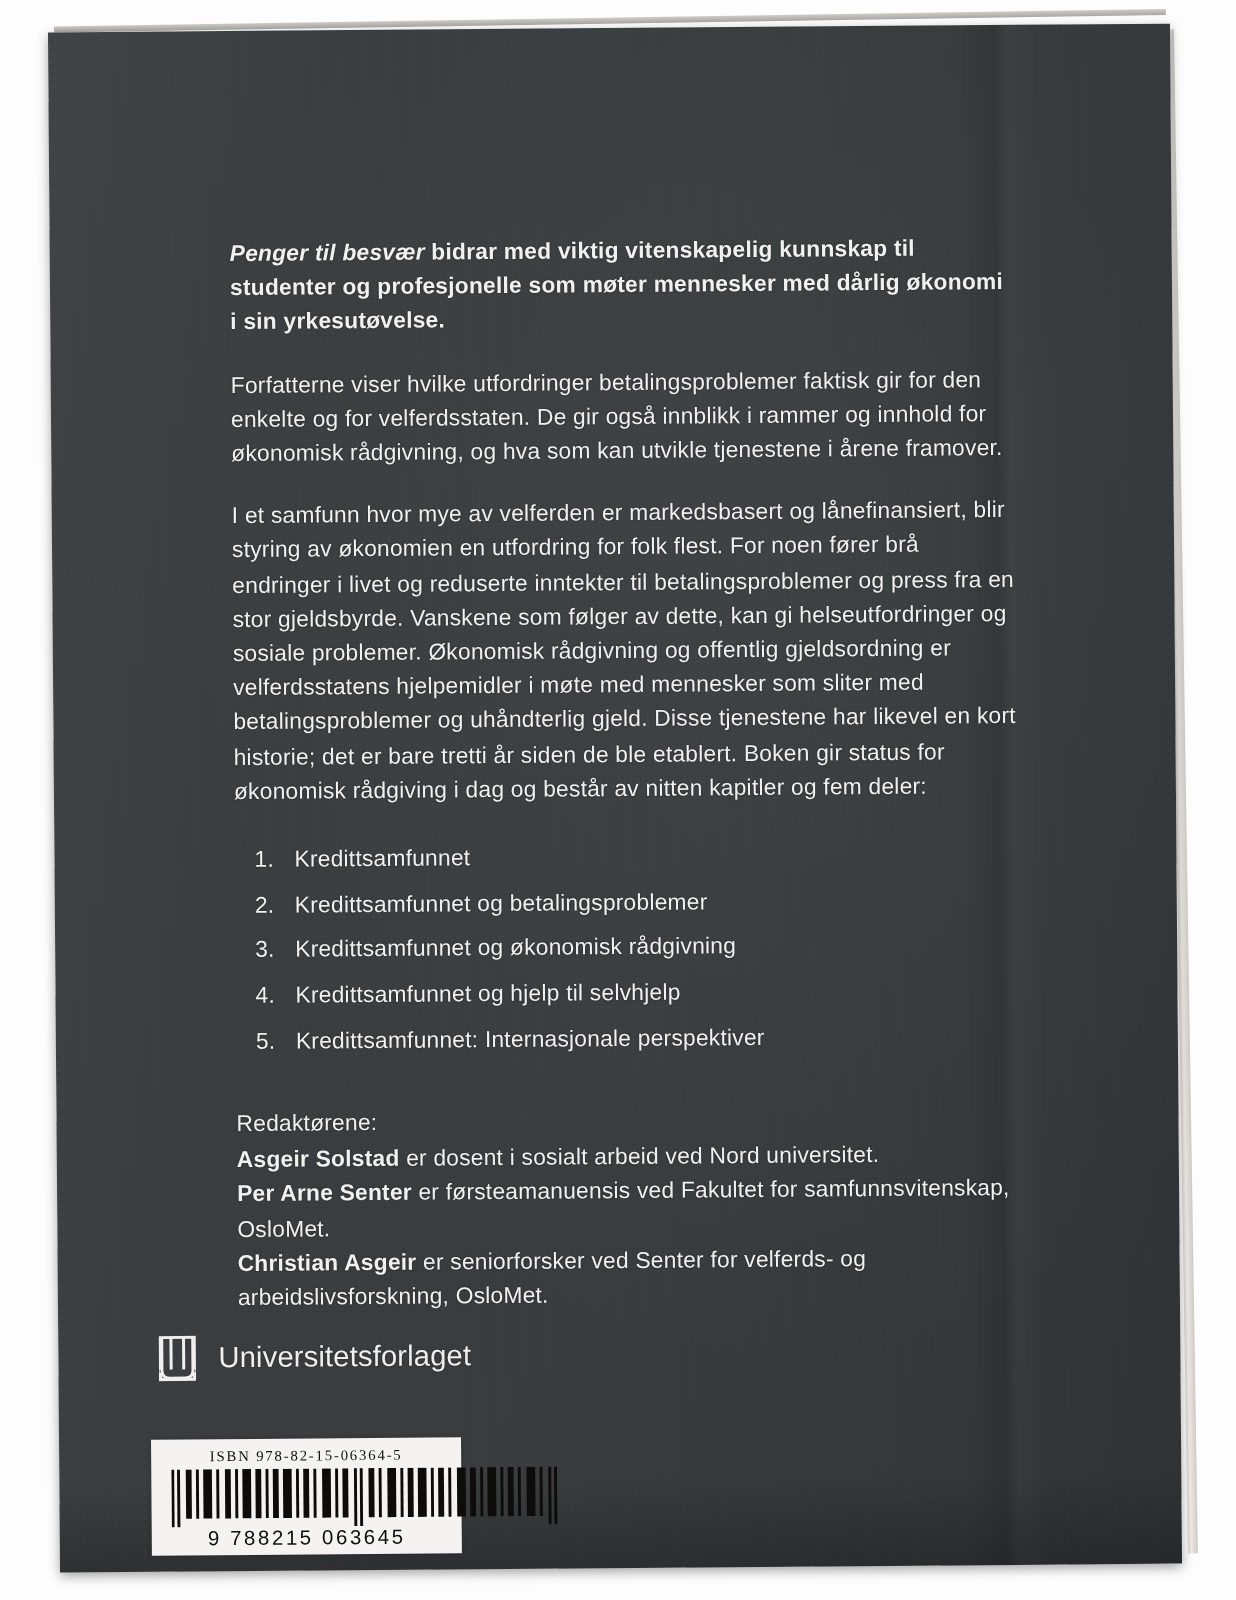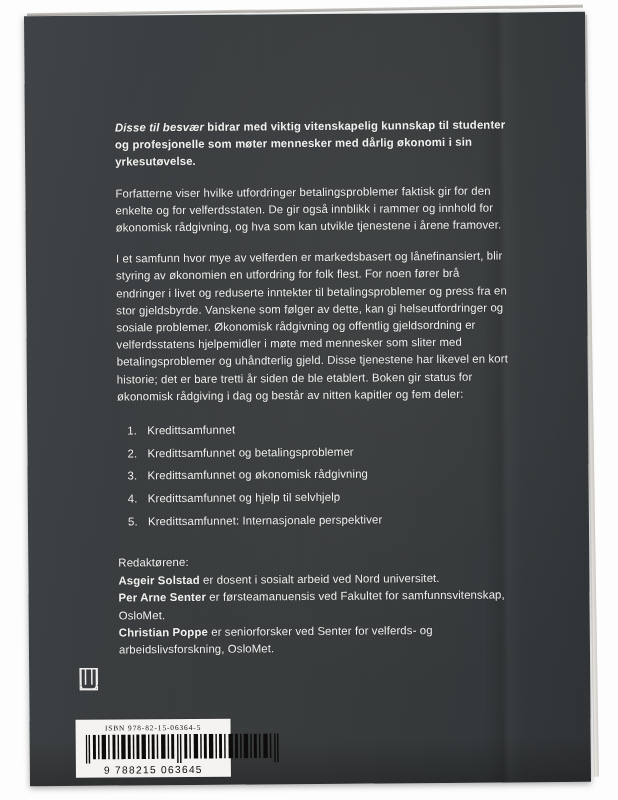--- a/index.html
+++ b/index.html
@@ -201,51 +201,52 @@
   <div id="fore-edge"></div>
 
   <div id="book-cover">
 
     <div id="cover-grain"></div>
     <div id="cover-crease"></div>
     <div id="cover-bottom-shade"></div>
 
     <div id="text-block">
 
-      <p class="para"><span class="booktitle">Disse til besvær</span><span class="lead"> bidrar med viktig vitenskapelig kunnskap til studenter og profesjonelle som møter mennesker med dårlig økonomi i sin yrkesutøvelse.</span></p>
+      <p class="para"><span class="booktitle">Penger til besvær</span><span class="lead"> bidrar med viktig vitenskapelig kunnskap til studenter og profesjonelle som møter mennesker med dårlig økonomi i sin yrkesutøvelse.</span></p>
 
       <p class="para">Forfatterne viser hvilke utfordringer betalingsproblemer faktisk gir for den enkelte og for velferdsstaten. De gir også innblikk i rammer og innhold for økonomisk rådgivning, og hva som kan utvikle tjenestene i årene framover.</p>
 
       <p class="para last">I et samfunn hvor mye av velferden er markedsbasert og lånefinansiert, blir styring av økonomien en utfordring for folk flest. For noen fører brå endringer i livet og reduserte inntekter til betalingsproblemer og press fra en stor gjeldsbyrde. Vanskene som følger av dette, kan gi helseutfordringer og sosiale problemer. Økonomisk rådgivning og offentlig gjeldsordning er velferdsstatens hjelpemidler i møte med mennesker som sliter med betalingsproblemer og uhåndterlig gjeld. Disse tjenestene har likevel en kort historie; det er bare tretti år siden de ble etablert. Boken gir status for økonomisk rådgiving i dag og består av nitten kapitler og fem deler:</p>
 
       <ol id="chapter-list">
         <li><span class="num">1.</span><span>Kredittsamfunnet</span></li>
         <li><span class="num">2.</span><span>Kredittsamfunnet og betalingsproblemer</span></li>
         <li><span class="num">3.</span><span>Kredittsamfunnet og økonomisk rådgivning</span></li>
         <li><span class="num">4.</span><span>Kredittsamfunnet og hjelp til selvhjelp</span></li>
         <li><span class="num">5.</span><span>Kredittsamfunnet: Internasjonale perspektiver</span></li>
       </ol>
 
       <div id="editors">
         <p class="ed-line ed-head">Redaktørene:</p>
         <p class="ed-line"><span class="ed-name">Asgeir Solstad</span><span> er dosent i sosialt arbeid ved Nord universitet.</span></p>
         <p class="ed-line"><span class="ed-name">Per Arne Senter</span><span> er førsteamanuensis ved Fakultet for samfunnsvitenskap, OsloMet.</span></p>
-        <p class="ed-line"><span class="ed-name">Christian Poppe</span><span> er seniorforsker ved Senter for velferds- og arbeidslivsforskning, OsloMet.</span></p>
+        <p class="ed-line"><span class="ed-name">Christian Asgeir</span><span> er seniorforsker ved Senter for velferds- og arbeidslivsforskning, OsloMet.</span></p>
       </div>
 
     </div>
 
     <div id="publisher">
       <svg id="publisher-logo" viewBox="0 0 19 23">
         <rect x="1" y="1" width="17" height="21" fill="none" stroke="#f0efed" stroke-width="1.5"></rect>
         <rect x="5.6" y="1" width="1.5" height="16.5" fill="#f0efed"></rect>
         <rect x="11.9" y="1" width="1.5" height="16.5" fill="#f0efed"></rect>
         <rect x="0.6" y="17" width="17.8" height="1.4" fill="#3a3d3e"></rect>
         <path d="M1.75 1 L1.75 17.6 Q1.75 21.3 5.6 21.3 L13.4 21.3 Q17.25 21.3 17.25 17.6 L17.25 1" fill="none" stroke="#f0efed" stroke-width="1.5"></path>
       </svg>
+      <span id="publisher-name">Universitetsforlaget</span>
     </div>
 
     <div id="barcode-box">
       <div id="isbn-text">ISBN 978-82-15-06364-5</div>
       <svg id="barcode-bars" viewBox="0 0 270 40" preserveAspectRatio="none">
         <g fill="#0d0c0b">
           <rect x="0" y="0" width="2" height="40"></rect>
           <rect x="4" y="0" width="2" height="40"></rect>
           <rect x="10" y="0" width="4" height="34"></rect>
           <rect x="17" y="0" width="2" height="34"></rect>

